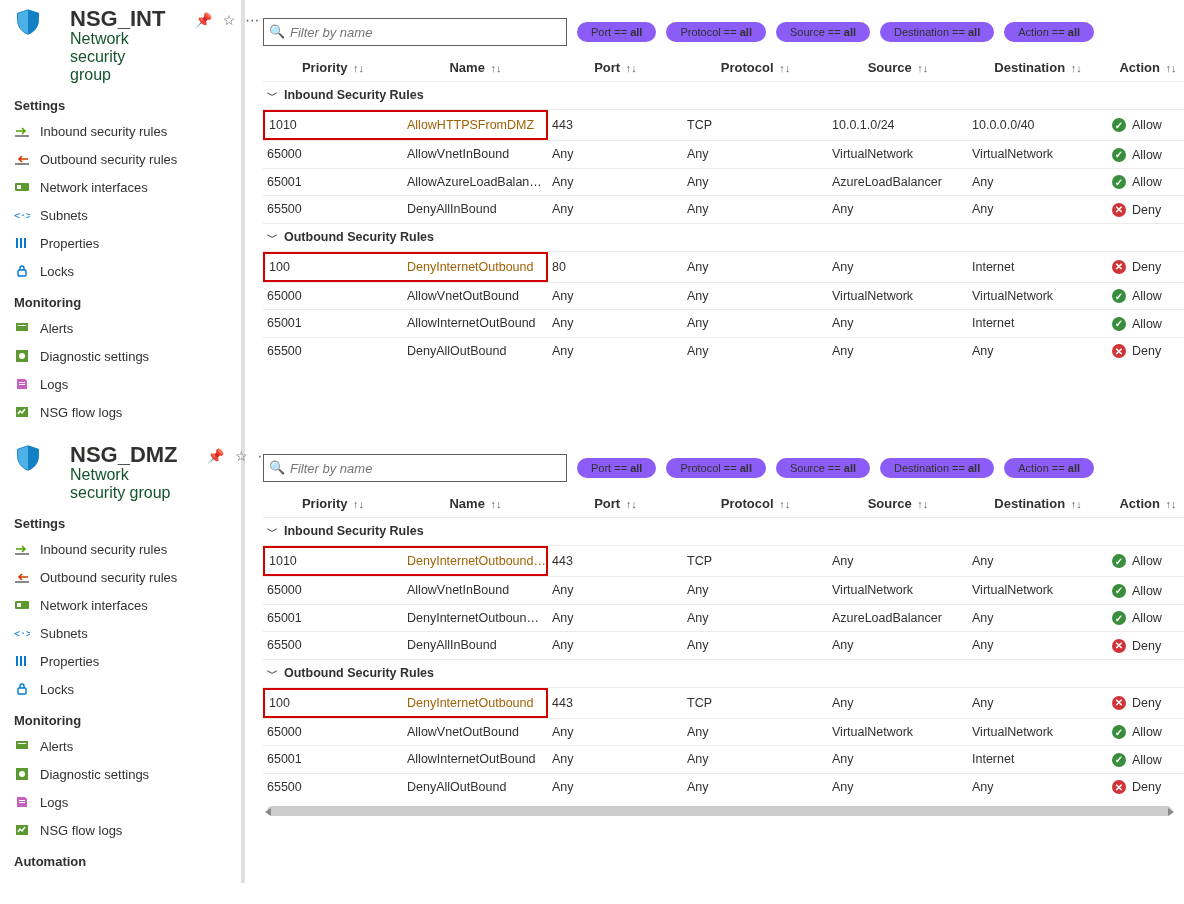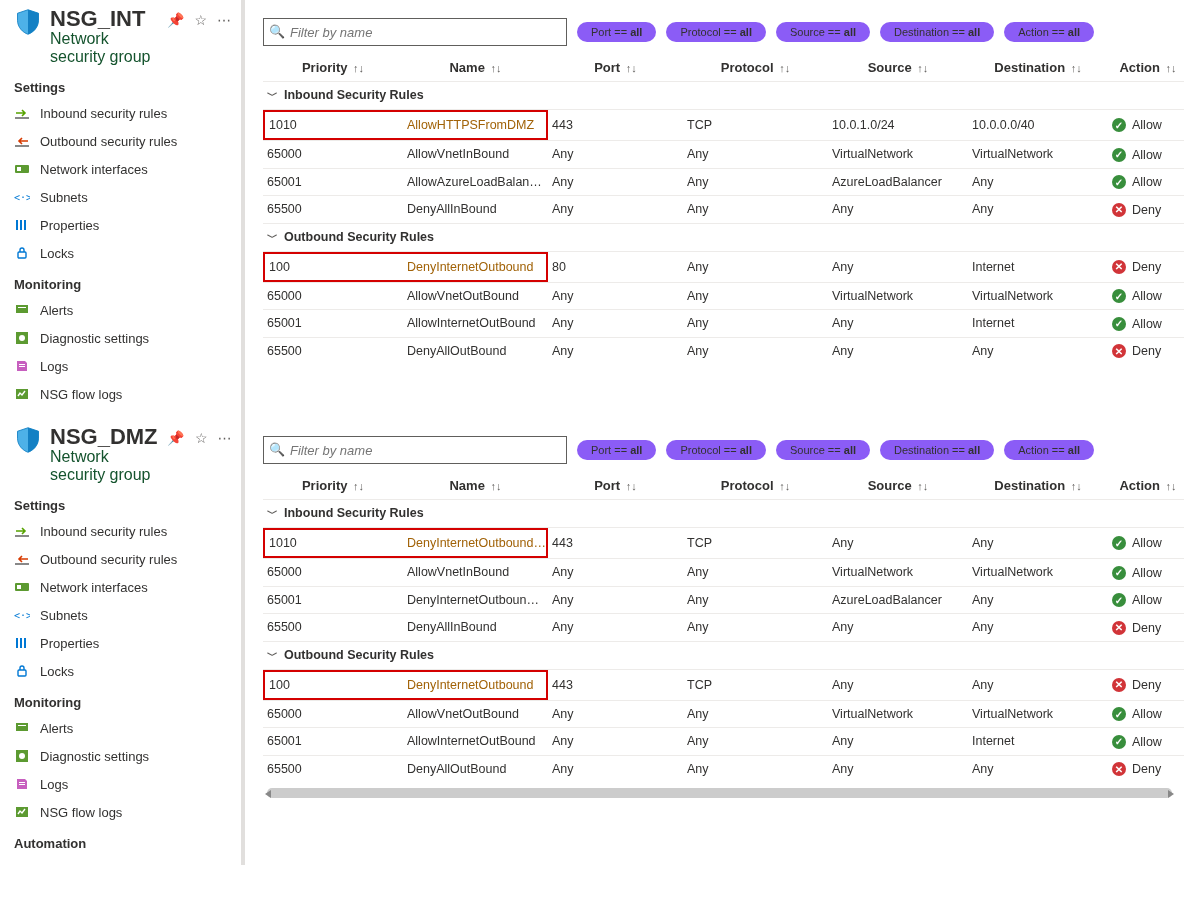--- a/index.html
+++ b/index.html
@@ -1,20 +1,20 @@
 <!DOCTYPE html>
 <html><head>
 <meta charset="utf-8">
 <style>
   * { box-sizing: border-box; }
   html,body { margin:0; padding:0; font-family: "Segoe UI", -apple-system, sans-serif; font-size:13px; color:#323130; background:#fff; }
   .panel { display:flex; }
   .sidebar { width:245px; flex:0 0 245px; border-right:4px solid #e1dfdd; padding:0 0 10px 0; }
   .main { flex:1; padding:18px 8px 8px 18px; overflow:hidden; }
-  .header { display:flex; align-items:flex-start; padding:6px 10px 4px 14px; }
+  .header { display:flex; align-items:flex-start; padding:6px 10px 4px 14px;gap:20px; }
   .header svg { width:28px; height:28px; margin-right:8px; margin-top:2px; }
   .header .title { font-size:22px; font-weight:600; color:#323130; }
   .header .subtitle { font-size:16px; color:#14532d; margin-top:-2px; }
   .header .icons { margin-left:10px; display:flex; align-items:center; gap:10px; color:#605e5c; padding-top:6px;}
   .header .icons span { cursor:pointer; font-size:14px; }
   .section-label { font-weight:600; padding:10px 14px 4px 14px; font-size:13px;}
   .nav-item { display:flex; align-items:center; padding:6px 14px; font-size:13px; cursor:pointer; }
   .nav-item .ico { width:16px; height:16px; margin-right:10px; display:flex; align-items:center; justify-content:center; }
   .filter-row { display:flex; align-items:center; gap:10px; margin-bottom:8px; flex-wrap:nowrap;}
   .filter-input { position:relative; }

